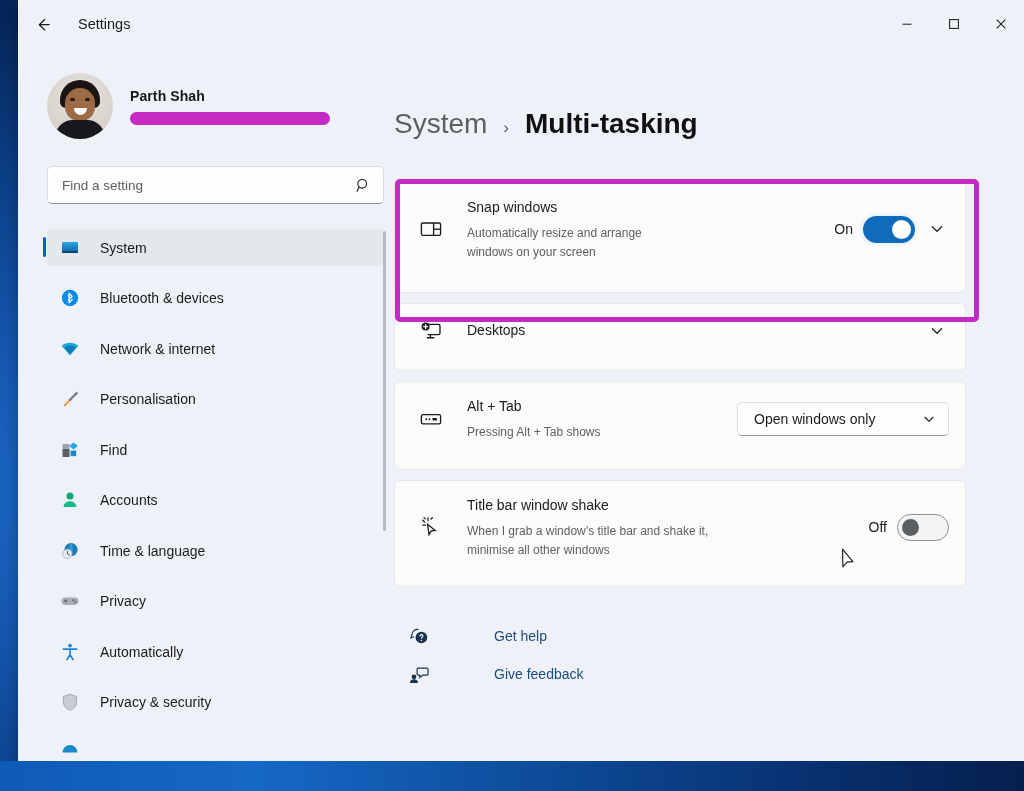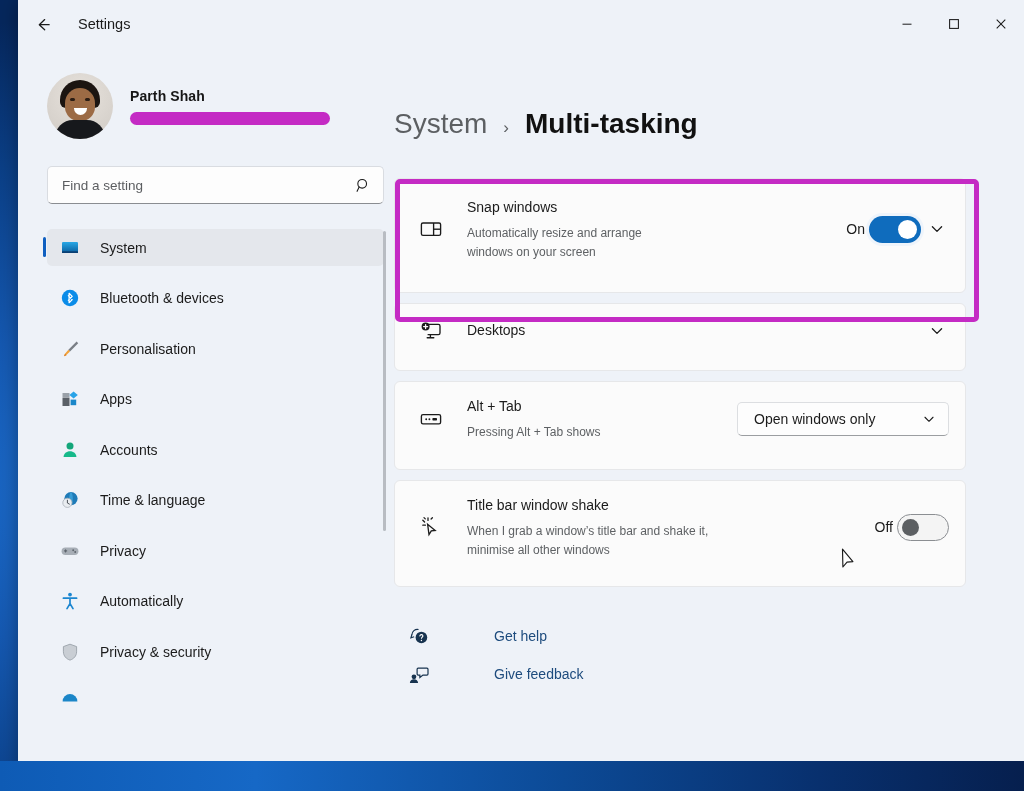--- a/index.html
+++ b/index.html
@@ -275,21 +275,21 @@
   .card-desc {
     font-size: 12px;
     color: #5e6164;
     line-height: 1.55;
     margin-top: 7px;
     max-width: 190px;
   }
   .card-right {
     display: flex;
     align-items: center;
-    gap: 4px;
+    gap: 10px;
   }
   .state-label {
     font-size: 14px;
     color: #1b1b1b;
   }
 
   
   .toggle {
     width: 52px; height: 27px;
     border-radius: 14px;
@@ -472,20 +472,29 @@
           <div class="nav-item">
             <span class="nav-icon">
               <svg width="20" height="20" viewBox="0 0 20 20">
                 <circle cx="10" cy="10" r="8.2" fill="#0b8ce8"></circle>
                 <path d="M9.1 5.3v9.4l3.1-3.1-4.2-4.2M9.1 14.7V5.3l3.1 3.1-4.2 4.2" fill="none" stroke="#fff" stroke-width="1.25" stroke-linejoin="round"></path>
               </svg>
             </span>
             <span class="nav-label">Bluetooth &amp; devices</span>
           </div>
 
+          <div class="nav-item">
+            <span class="nav-icon">
+              <svg width="20" height="20" viewBox="0 0 20 20">
+                <path d="M1.6 6.8c4.7-4.1 12.1-4.1 16.8 0L10 16.4 1.6 6.8Z" fill="#1aa7dd"></path>
+                <path d="M4.4 8.4c3.3-2.7 7.9-2.7 11.2 0L10 15.2 4.4 8.4Z" fill="#0f7ab5"></path>
+              </svg>
+            </span>
+            <span class="nav-label">Network &amp; internet</span>
+          </div>
 
           <div class="nav-item">
             <span class="nav-icon">
               <svg width="20" height="20" viewBox="0 0 20 20">
                 <path d="M16.6 2.6 8.4 10.8l1.6 1.6 8.2-8.2-1.6-1.6Z" fill="#7a7f86"></path>
                 <path d="M8.4 10.8 10 12.4 6.3 16 4 17.2l1-2.5 3.4-3.9Z" fill="#f2a33c"></path>
                 <path d="M4 17.2 5 14.7l1.6 1.6L4 17.2Z" fill="#d97b20"></path>
               </svg>
             </span>
             <span class="nav-label">Personalisation</span>
@@ -493,21 +502,21 @@
 
           <div class="nav-item">
             <span class="nav-icon">
               <svg width="20" height="20" viewBox="0 0 20 20">
                 <rect x="2.5" y="8.5" width="7" height="8.5" fill="#5a6067"></rect>
                 <rect x="2.5" y="4" width="7" height="4" fill="#9aa1a9"></rect>
                 <path d="M13.6 2.6 17.8 6l-4.2 3.4L9.4 6l4.2-3.4Z" fill="#27a3e8"></path>
                 <path d="M10.6 10.6h5.6v5.6h-5.6z" fill="#1a87c9"></path>
               </svg>
             </span>
-            <span class="nav-label">Apps</span>
+            <span class="nav-label">Find</span>
           </div>
 
           <div class="nav-item">
             <span class="nav-icon">
               <svg width="20" height="20" viewBox="0 0 20 20">
                 <circle cx="10" cy="6" r="3.5" fill="#13a67a"></circle>
                 <path d="M3.6 17c0-3.6 2.9-5.8 6.4-5.8s6.4 2.2 6.4 5.8H3.6Z" fill="#16b98a"></path>
               </svg>
             </span>
             <span class="nav-label">Accounts</span>

